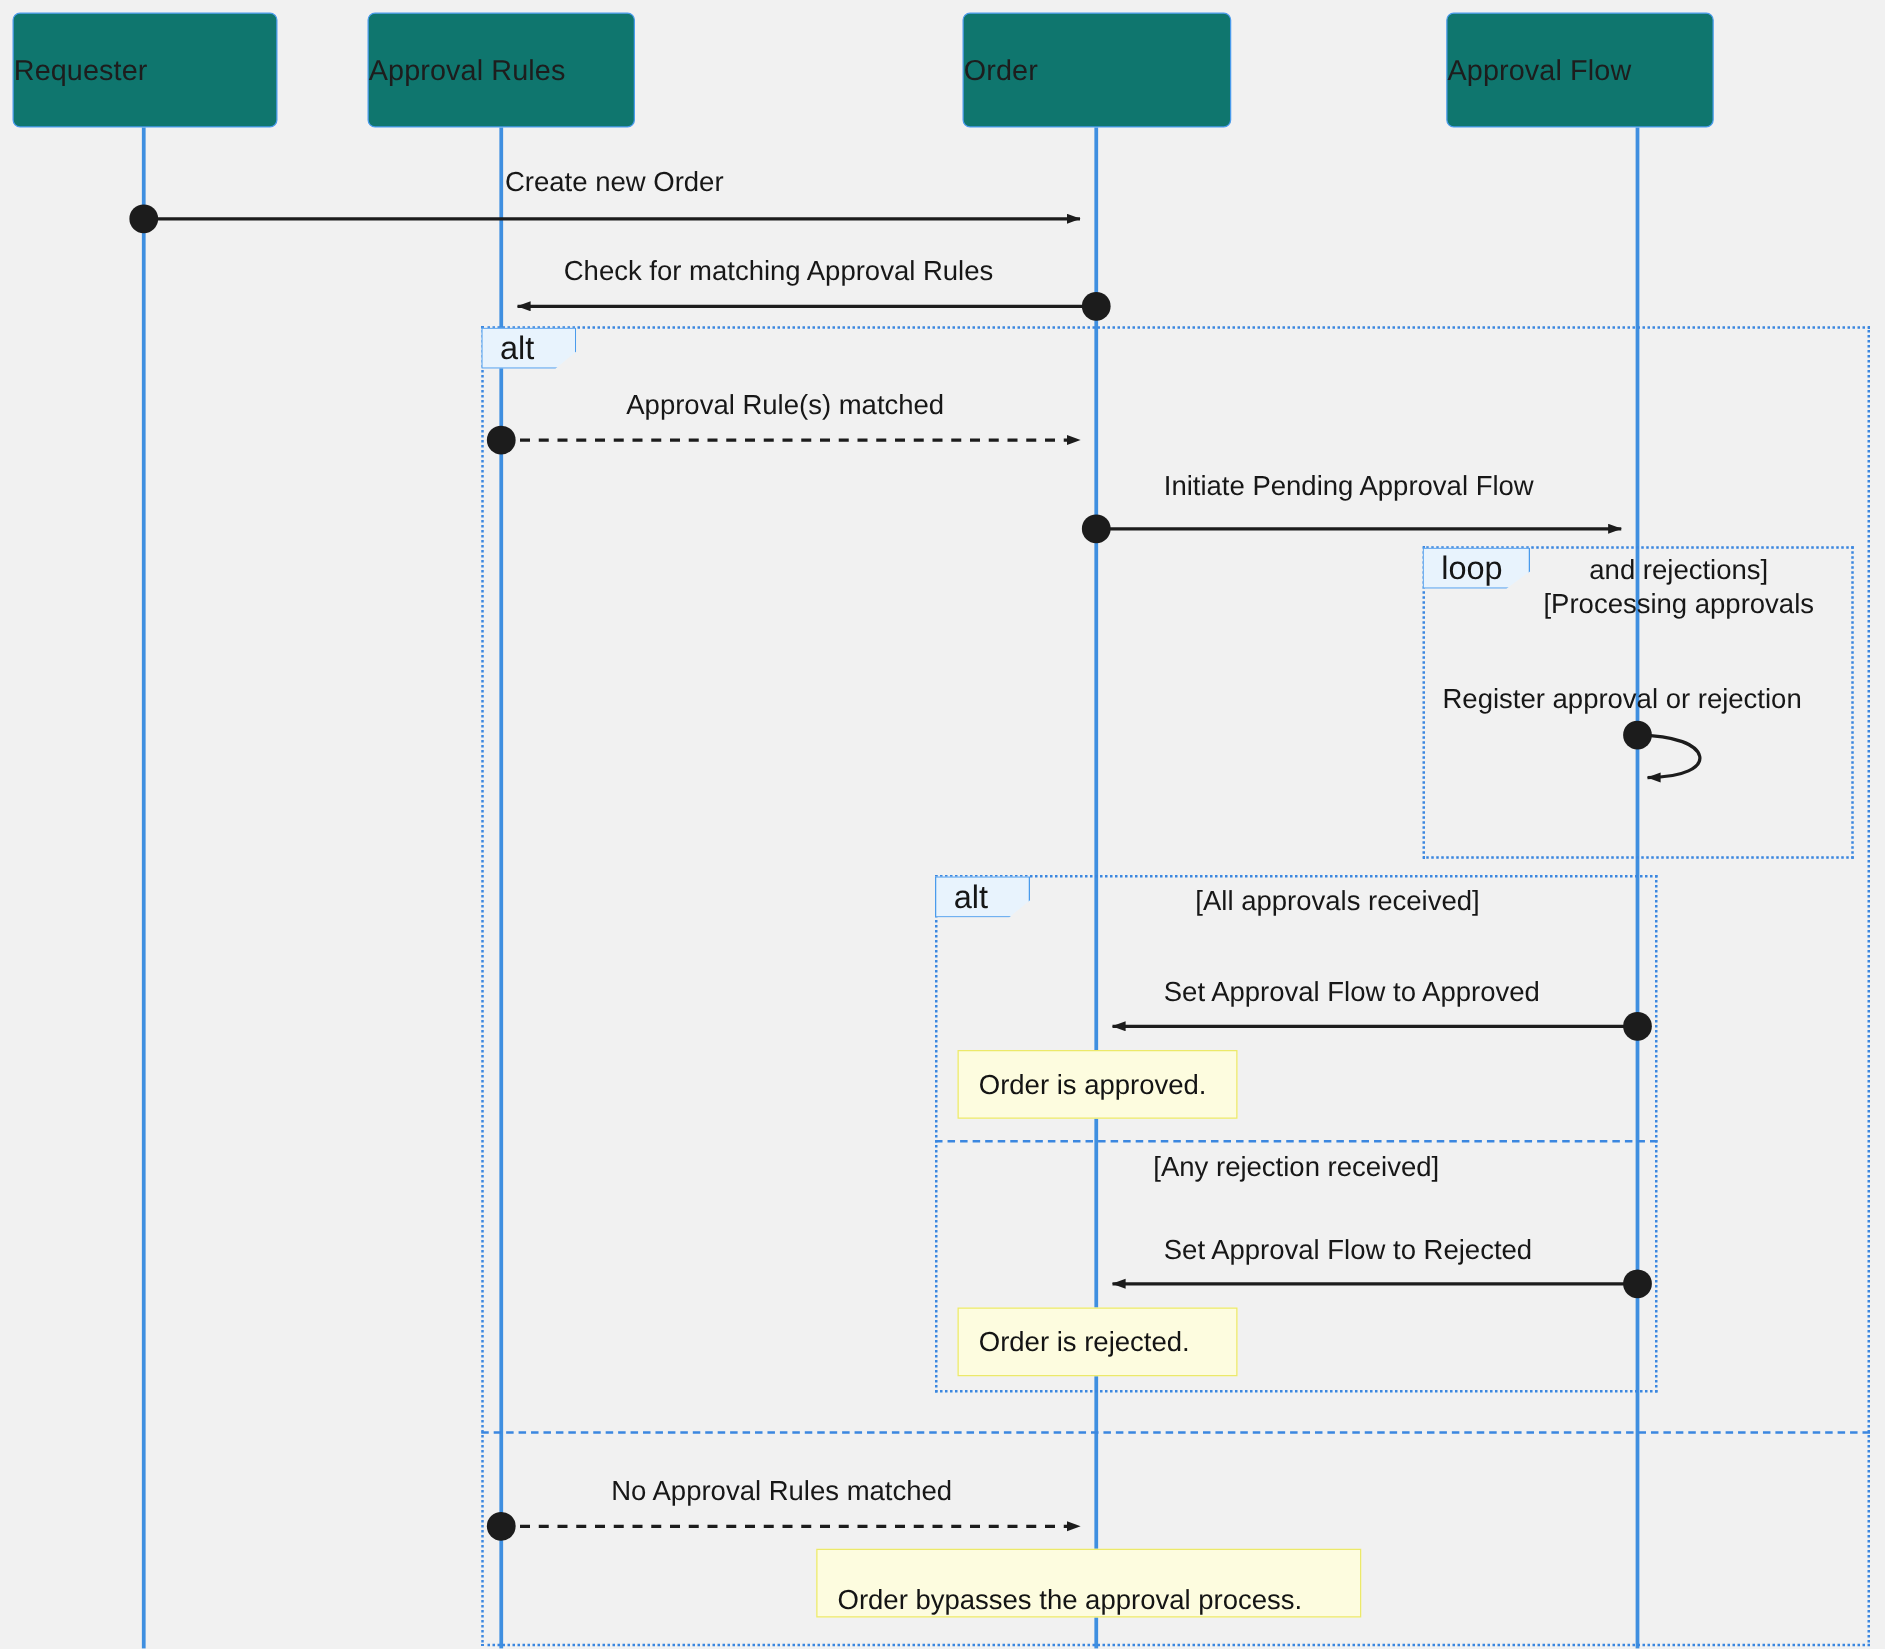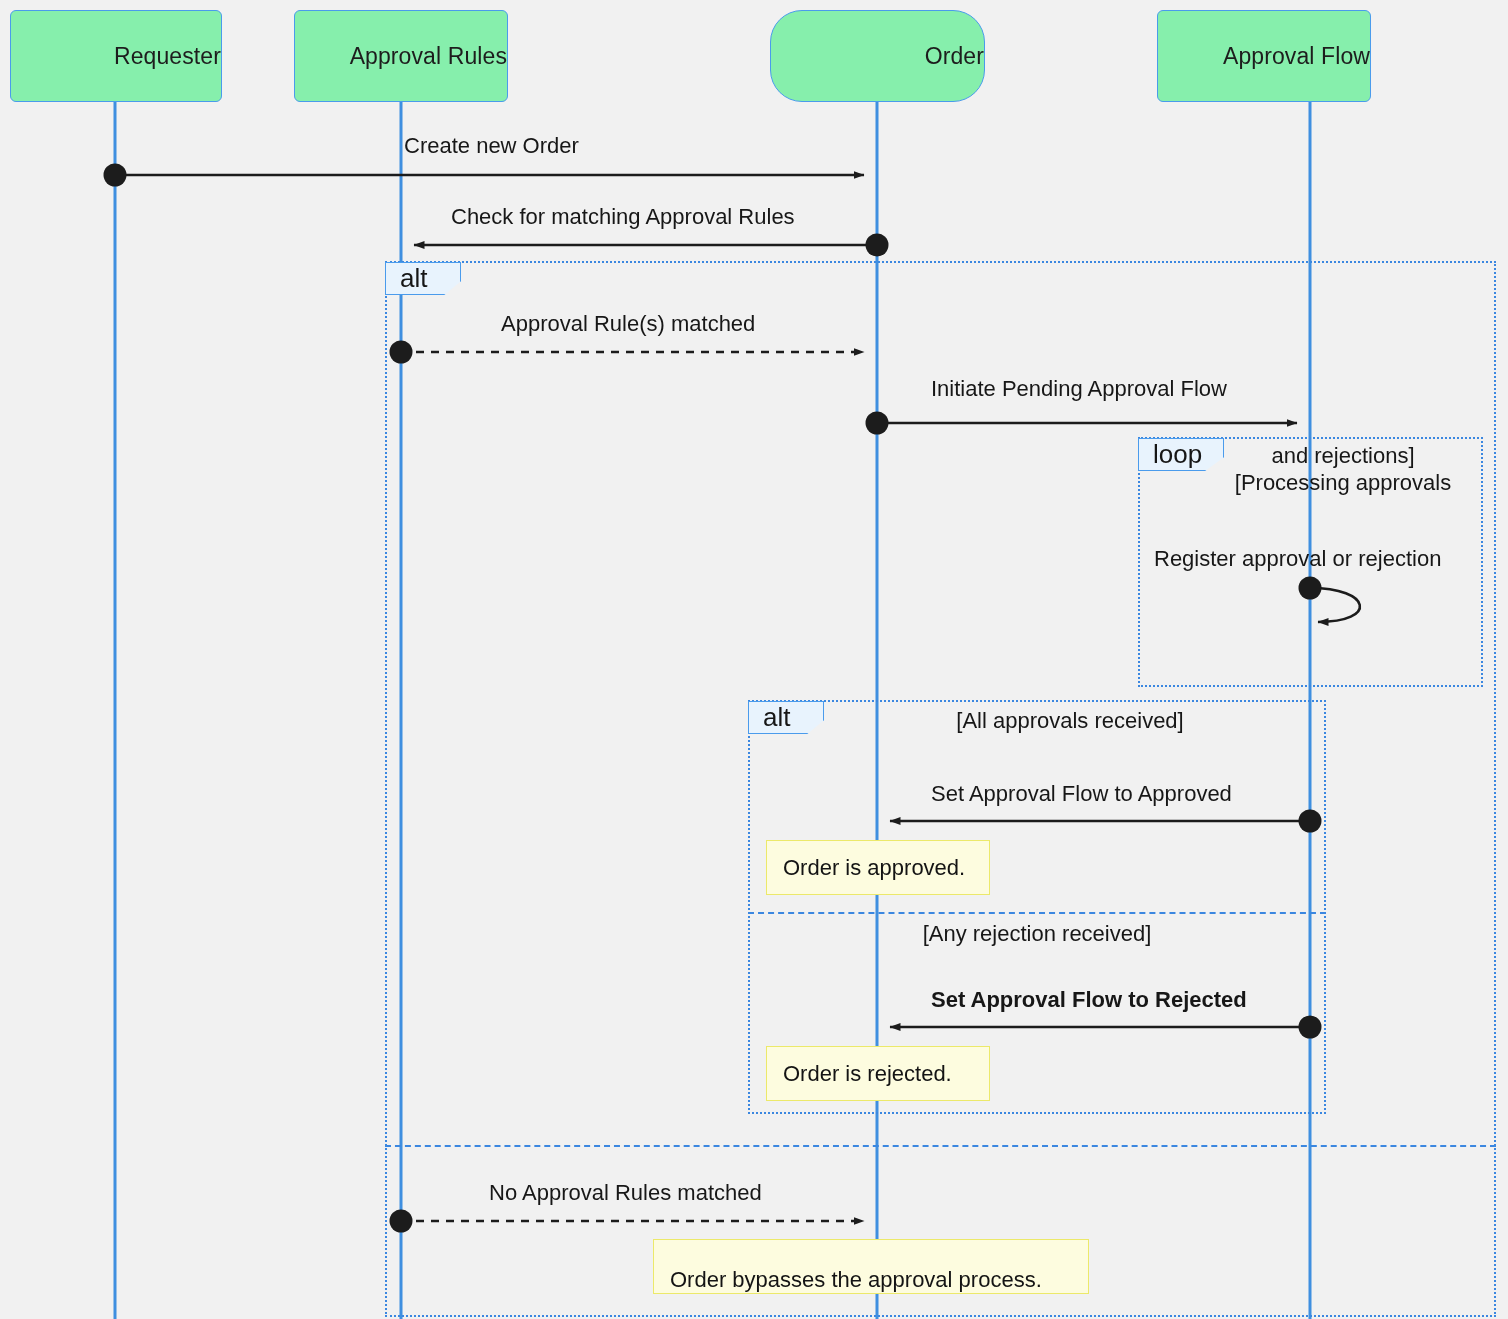--- a/index.html
+++ b/index.html
@@ -22,26 +22,26 @@
     background: #f1f1f1;
   }
   #diagram-svg {
     position: absolute;
     left: 0; top: 0;
   }
   
   .participant {
     position: absolute;
     box-sizing: border-box;
-    background: #86efac;
+    background: #0f766e;
     border: 1.6px solid #4a9bec;
     border-radius: 6px;
     display: flex;
     align-items: center;
-    justify-content: flex-end;
+    justify-content: flex-start;
   }
   .participant-label {
     font-size: 23px;
     color: #1d1d1d;
     line-height: 1;
     letter-spacing: 0.1px;
     white-space: nowrap;
   }
   
   .fragment {
@@ -174,21 +174,21 @@
   </svg>
 
   <div class="participant" style="left:10px; top:10px; width:212px; height:92px;">
     <span class="participant-label">Requester</span>
   </div>
 
   <div class="participant" style="left:294px; top:10px; width:214px; height:92px;">
     <span class="participant-label">Approval Rules</span>
   </div>
 
-  <div class="participant" style="left:770px; top:10px; width:215px; height:92px;border-radius:32px;">
+  <div class="participant" style="left:770px; top:10px; width:215px; height:92px;">
     <span class="participant-label">Order</span>
   </div>
 
   <div class="participant" style="left:1140px; top:10px; width:214px; height:92px;margin-left:17px;">
     <span class="participant-label">Approval Flow</span>
   </div>
 
   <div class="fragment" style="left:385px; top:261px; width:1111px; height:1056px;"></div>
   <div class="fragment-divider" style="left:385px; top:1145px; width:1111px;"></div>
   <div class="fragment-tab" style="left:385px; top:262px; width:76px; height:33px;">
@@ -217,21 +217,21 @@
   <div class="msg-label" style="left:451px; top:204px;">Check for matching Approval Rules</div>
 
   <div class="msg-label" style="left:501px; top:311px;">Approval Rule(s) matched</div>
 
   <div class="msg-label" style="left:931px; top:376px;">Initiate Pending Approval Flow</div>
 
   <div class="msg-label" style="left:1154px; top:546px;">Register approval or rejection</div>
 
   <div class="msg-label" style="left:931px; top:781px;">Set Approval Flow to Approved</div>
 
-  <div class="msg-label" style="left:931px; top:987px;font-weight:bold;">Set Approval Flow to Rejected</div>
+  <div class="msg-label" style="left:931px; top:987px;">Set Approval Flow to Rejected</div>
 
   <div class="msg-label" style="left:489px; top:1180px;">No Approval Rules matched</div>
 
   <div class="note" style="left:766px; top:840px; width:224px; height:55px;">
     <span class="note-text">Order is approved.</span>
   </div>
 
   <div class="note" style="left:766px; top:1046px; width:224px; height:55px;">
     <span class="note-text">Order is rejected.</span>
   </div>

